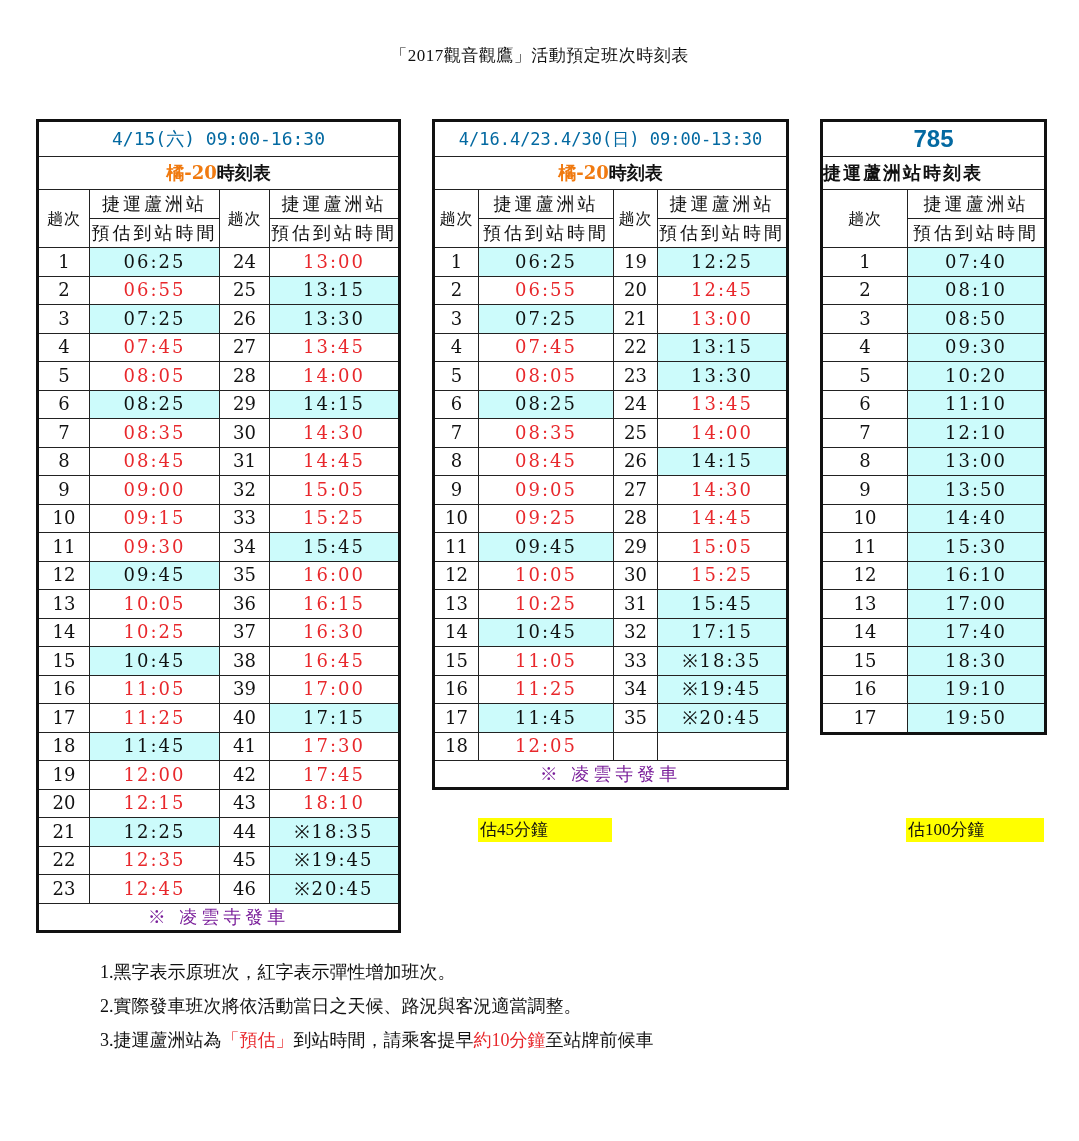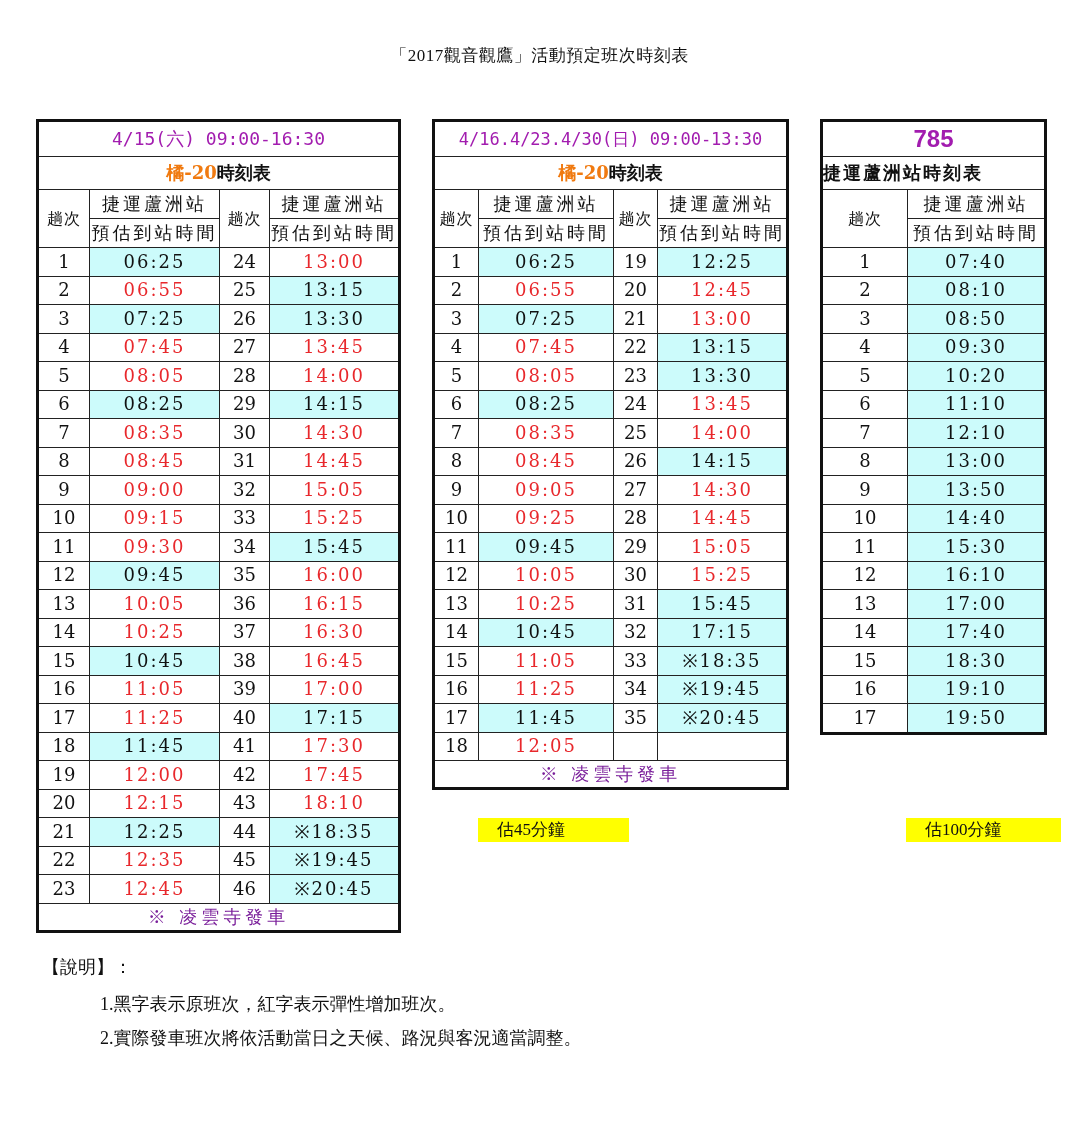--- a/index.html
+++ b/index.html
@@ -4,35 +4,35 @@
 <style>
   html, body { margin:0; padding:0; background:#ffffff; }
   body { width:1079px; height:1141px; position:relative; overflow:hidden;
          font-family:"DejaVu Serif","Liberation Serif",serif; color:#111; }
   .page-title { position:absolute; left:0; width:1079px; top:44px; text-align:center;
                 font-family:"Liberation Serif","DejaVu Serif",serif; font-size:17px; letter-spacing:0.5px; }
   table.tt { position:absolute; border-collapse:collapse; table-layout:fixed;
              border:3px solid #111; background:#fff; }
   table.tt td { border:1.5px solid #222; text-align:center; padding:0; white-space:nowrap;
                 overflow:hidden; font-size:18px; line-height:1; }
-  .h-date td { height:34px; font-size:24px; color:#a21caf; font-family:"DejaVu Sans Mono","Liberation Mono",monospace; }
+  .h-date td { height:34px; font-size:24px; color:#0369a1; font-family:"DejaVu Sans Mono","Liberation Mono",monospace; }
   .h-date.small td { font-size:17px; }
   .h-date.num td { font-family:"Liberation Sans","DejaVu Sans",sans-serif; font-weight:bold; font-size:24px; }
   .h-route td { height:32px; font-size:22px; font-weight:bold; }
   .h-route .orange { color:#f07a10; }
   .h-head td { height:28px; font-size:16px; letter-spacing:3px; }
   .h-head td.trip { font-size:16px; letter-spacing:1px; }
   tr.row td { height:27.5px; font-size:18px; }
   td.time { font-family:"DejaVu Serif","Liberation Serif",serif; letter-spacing:2px; }
   td.cyan { background:#ccfbfb;margin-top:36px; }
   td.red { color:#e8282c; }
   td.blk { color:#111; }
   .note-row td { height:26px; color:#7a1e9a; font-size:16px; letter-spacing:4px; }
   .est { position:absolute; top:818px; height:24px; background:#ffff00; font-size:17px;
-         font-family:"Liberation Serif","DejaVu Serif",serif; line-height:24px; padding-left:19px; }
+         font-family:"Liberation Serif","DejaVu Serif",serif; line-height:24px; padding-left:2px; }
   .notes { position:absolute; left:42px; top:955px; font-family:"Liberation Serif","DejaVu Serif",serif; font-size:18px; }
   .notes .hdr { margin-bottom:8px; }
   .notes .line { margin-left:58px; height:34px; line-height:34px; }
   .notes .redtxt { color:#e8282c; }
 </style>
 </head>
 <body>
 
 <div class="page-title">「2017觀音觀鷹」活動預定班次時刻表</div>
 
@@ -439,16 +439,16 @@
         <td>17</td>
         <td class="time blk cyan">19:50</td>
       </tr>
     </tbody>
 </table>
 
 <div class="est" style="left:478px; width:132px;">估45分鐘</div>
 <div class="est" style="left:906px; width:136px;">估100分鐘</div>
 
 <div class="notes">
-  <div class="hdr">【說明】：</div>
   <div class="line">1.黑字表示原班次，紅字表示彈性增加班次。</div>
   <div class="line">2.實際發車班次將依活動當日之天候、路況與客況適當調整。</div>
+  <div class="line"><span>3.捷運蘆洲站為</span><span class="redtxt">「預估」</span><span>到站時間，請乘客提早</span><span class="redtxt">約10分鐘</span><span>至站牌前候車</span></div>
 </div>
 
 </body></html>

